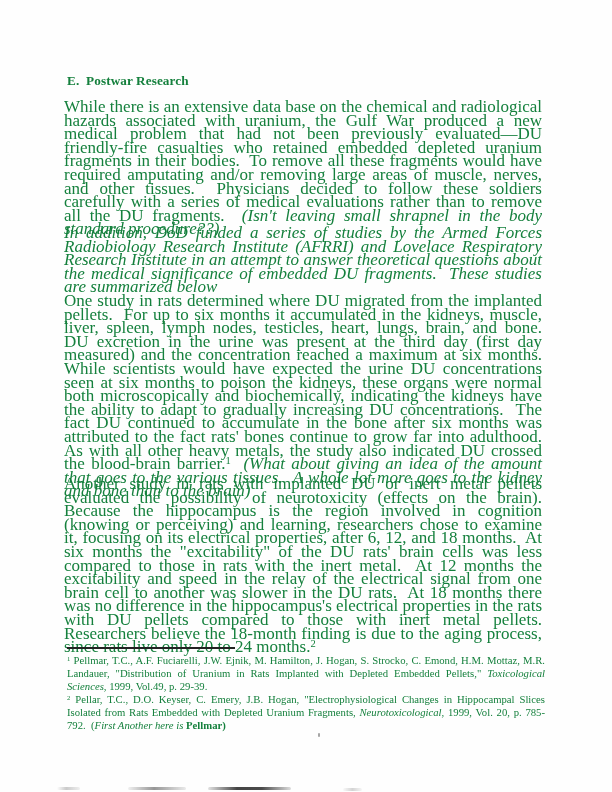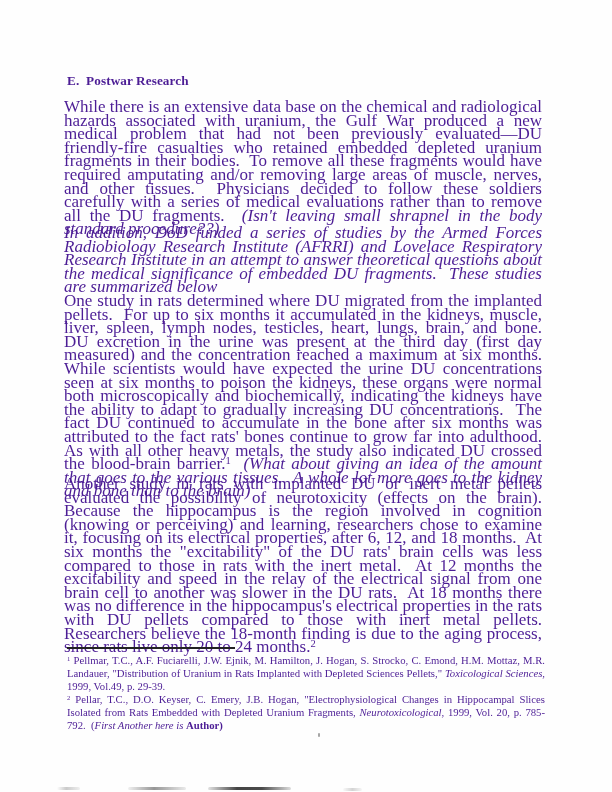--- a/index.html
+++ b/index.html
@@ -3,21 +3,21 @@
 <meta charset="utf-8">
 <style>
   html, body { margin: 0; padding: 0; background: #ffffff; }
   .page {
     position: relative;
     width: 612px;
     height: 792px;
     background: #fefefe;
     overflow: hidden;
     font-family: "Liberation Serif", "DejaVu Serif", serif;
-    color: #4c1d95;
+    color: #15803d;
   }
   .heading {
     position: absolute;
     left: 67px;
     top: 73px;
     width: 478px;
     margin: 0;
     font-size: 13.2px;
     font-weight: bold;
     white-space: pre-wrap;
@@ -96,22 +96,22 @@
   <p class="para" style="top: 100px;"><span>While there is an extensive data base on the chemical and radiological hazards associated with uranium, the Gulf War produced a new medical problem that had not been previously evaluated—DU friendly-fire casualties who retained embedded depleted uranium fragments in their bodies.  To remove all these fragments would have required amputating and/or removing large areas of muscle, nerves, and other tissues.  Physicians decided to follow these soldiers carefully with a series of medical evaluations rather than to remove all the DU fragments.  </span><span class="italic">(Isn't leaving small shrapnel in the body standard procedure??)</span></p>
 
   <p class="para" style="top: 226px; font-style: italic;"><span>In addition, DoD funded a series of studies by the Armed Forces Radiobiology Research Institute (AFRRI) and Lovelace Respiratory Research Institute in an attempt to answer theoretical questions about the medical significance of embedded DU fragments.  These studies are summarized below</span></p>
 
   <p class="para" style="top: 294px;"><span>One study in rats determined where DU migrated from the implanted pellets.  For up to six months it accumulated in the kidneys, muscle, liver, spleen, lymph nodes, testicles, heart, lungs, brain, and bone.  DU excretion in the urine was present at the third day (first day measured) and the concentration reached a maximum at six months.  While scientists would have expected the urine DU concentrations seen at six months to poison the kidneys, these organs were normal both microscopically and biochemically, indicating the kidneys have the ability to adapt to gradually increasing DU concentrations.  The fact DU continued to accumulate in the bone after six months was attributed to the fact rats' bones continue to grow far into adulthood.  As with all other heavy metals, the study also indicated DU crossed the blood-brain barrier.</span><sup>1</sup><span>  </span><span class="italic">(What about giving an idea of the amount that goes to the various tissues.  A whole lot more goes to the kidney and bone than to the brain)</span></p>
 
   <p class="para" style="top: 477px;"><span>Another study in rats with implanted DU or inert metal pellets evaluated the possibility of neurotoxicity (effects on the brain).  Because the hippocampus is the region involved in cognition (knowing or perceiving) and learning, researchers chose to examine it, focusing on its electrical properties, after 6, 12, and 18 months.  At six months the "excitability" of the DU rats' brain cells was less compared to those in rats with the inert metal.  At 12 months the excitability and speed in the relay of the electrical signal from one brain cell to another was slower in the DU rats.  At 18 months there was no difference in the hippocampus's electrical properties in the rats with DU pellets compared to those with inert metal pellets.  Researchers believe the 18-month finding is due to the aging process, since rats live only 20 to 24 months.</span><sup>2</sup></p>
 
   <div class="footnotes">
     <div class="fn-rule"></div>
-    <p class="fn"><sup>1</sup><span> Pellmar, T.C., A.F. Fuciarelli, J.W. Ejnik, M. Hamilton, J. Hogan, S. Strocko, C. Emond, H.M. Mottaz, M.R. Landauer, "Distribution of Uranium in Rats Implanted with Depleted Sciences Pellets," </span><span class="italic">Toxicological Sciences</span><span>, 1999, Vol.49, p. 29-39.</span></p>
-    <p class="fn"><sup>2</sup><span> Pellar, T.C., D.O. Keyser, C. Emery, J.B. Hogan, "Electrophysiological Changes in Hippocampal Slices Isolated from Rats Embedded with Depleted Uranium Fragments, </span><span class="italic">Neurotoxicological</span><span>, 1999, Vol. 20, p. 785-792.  (</span><span class="italic">First Another here is </span><span class="bold">Author)</span></p>
+    <p class="fn"><sup>1</sup><span> Pellmar, T.C., A.F. Fuciarelli, J.W. Ejnik, M. Hamilton, J. Hogan, S. Strocko, C. Emond, H.M. Mottaz, M.R. Landauer, "Distribution of Uranium in Rats Implanted with Depleted Embedded Pellets," </span><span class="italic">Toxicological Sciences</span><span>, 1999, Vol.49, p. 29-39.</span></p>
+    <p class="fn"><sup>2</sup><span> Pellar, T.C., D.O. Keyser, C. Emery, J.B. Hogan, "Electrophysiological Changes in Hippocampal Slices Isolated from Rats Embedded with Depleted Uranium Fragments, </span><span class="italic">Neurotoxicological</span><span>, 1999, Vol. 20, p. 785-792.  (</span><span class="italic">First Another here is </span><span class="bold">Pellmar)</span></p>
   </div>
 
   <div class="speck"></div>
   <div class="smudge smudge-1"></div>
   <div class="smudge smudge-2"></div>
   <div class="smudge smudge-3"></div>
   <div class="smudge smudge-4"></div>
 
 </div>
 

